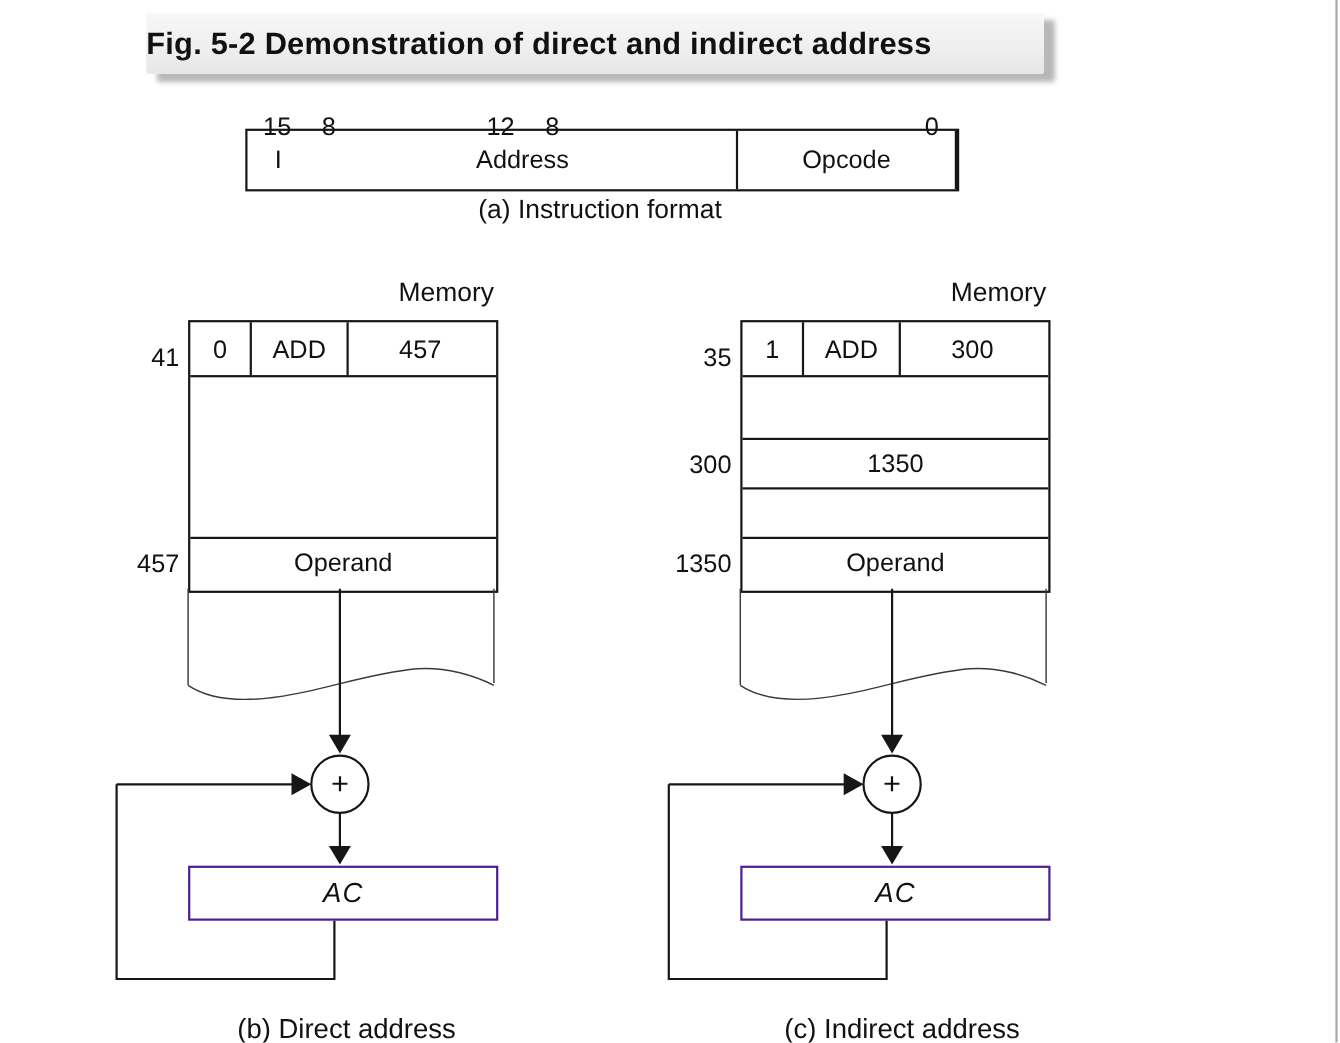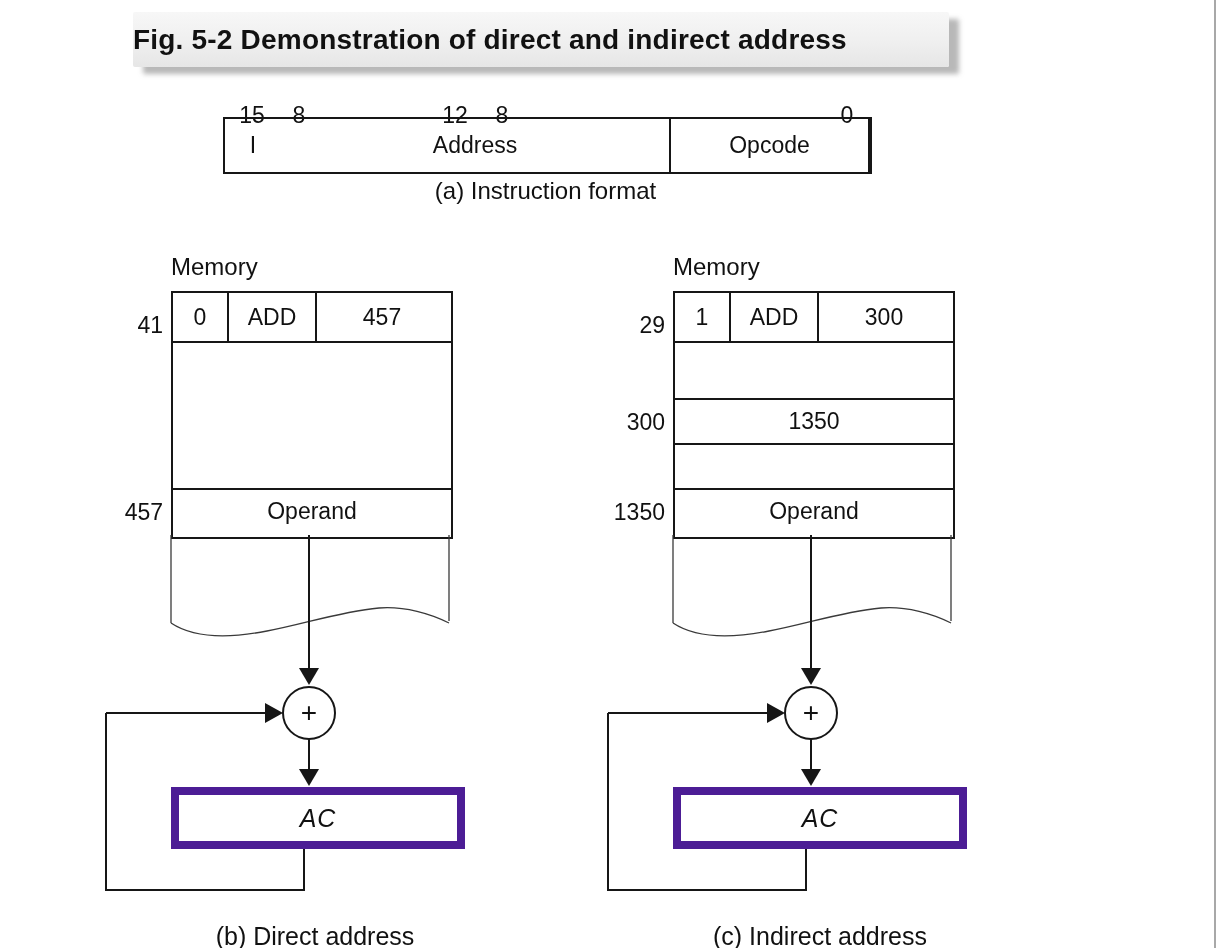--- a/index.html
+++ b/index.html
@@ -22,29 +22,29 @@
   
   .bit-label{top:102px;height:26px;line-height:26px;font-size:23px;transform:translateX(-50%);white-space:nowrap;}
   #ifmt-box{left:223px;top:117px;width:645px;height:53px;border:2px solid #161616;display:flex;}
   #ifmt-box .cell{height:100%;display:flex;align-items:center;justify-content:center;font-size:23px;}
   #cell-i{width:56px;}
   #cell-opcode{width:197px;border-left:2px solid #161616;border-right:2px solid #161616;}
   #cell-address{flex:1;}
   .caption{font-size:24px;text-align:center;}
   #caption-a{left:223px;top:177px;width:645px;}
   
-  .mem-title{top:253px;height:28px;line-height:28px;font-size:24px;text-align:left;}
+  .mem-title{top:253px;height:28px;line-height:28px;font-size:24px;text-align:right;}
   .mem-box{top:291px;width:278px;height:244px;border:2px solid #161616;}
   .hline{position:absolute;left:0;width:100%;height:2px;background:#161616;}
   .vdiv{position:absolute;top:0;width:2px;height:48px;background:#161616;}
   .rowtext{position:absolute;left:0;width:100%;text-align:center;font-size:23px;}
   .r1{top:0;height:48px;line-height:48px;}
   .addr-label{width:68px;text-align:right;font-size:23px;}
   .flow-svg{width:360px;height:362px;top:535px;}
-  .ac-box{top:787px;width:278px;height:46px;border:8px solid #4c1d95;background:#fff;
+  .ac-box{top:787px;width:278px;height:46px;border:2px solid #4c1d95;background:#fff;
           display:flex;align-items:center;justify-content:center;
           font-style:italic;font-size:25px;letter-spacing:1px;}
   .plus{width:44px;height:40px;line-height:40px;text-align:center;font-size:28px;top:693px;}
   .cap-b{top:901px;margin-top:21px;}
   svg line,svg path{stroke-linecap:butt;}
 </style>
 </head>
 <body>
 
 <div id="page">
@@ -99,21 +99,21 @@
   <span class="abs plus" style="left:287px">+</span>
 
   <div class="abs ac-box" style="left:171px">
     <span>AC</span>
   </div>
 
   <div class="abs caption cap-b" style="left:105px;width:420px;font-size:25px">(b) Direct address</div>
 
   <div class="abs mem-title" style="left:673px;width:278px">Memory</div>
 
-  <span class="abs addr-label" style="left:597px;top:303px;height:44px;line-height:44px">29</span>
+  <span class="abs addr-label" style="left:597px;top:303px;height:44px;line-height:44px">35</span>
   <span class="abs addr-label" style="left:597px;top:400px;height:45px;line-height:45px">300</span>
   <span class="abs addr-label" style="left:597px;top:490px;height:45px;line-height:45px">1350</span>
 
   <div class="abs mem-box" style="left:673px">
     <div class="hline" style="top:48px"></div>
     <div class="hline" style="top:105px"></div>
     <div class="hline" style="top:150px"></div>
     <div class="hline" style="top:195px"></div>
     <div class="vdiv" style="left:54px"></div>
     <div class="vdiv" style="left:142px"></div>

